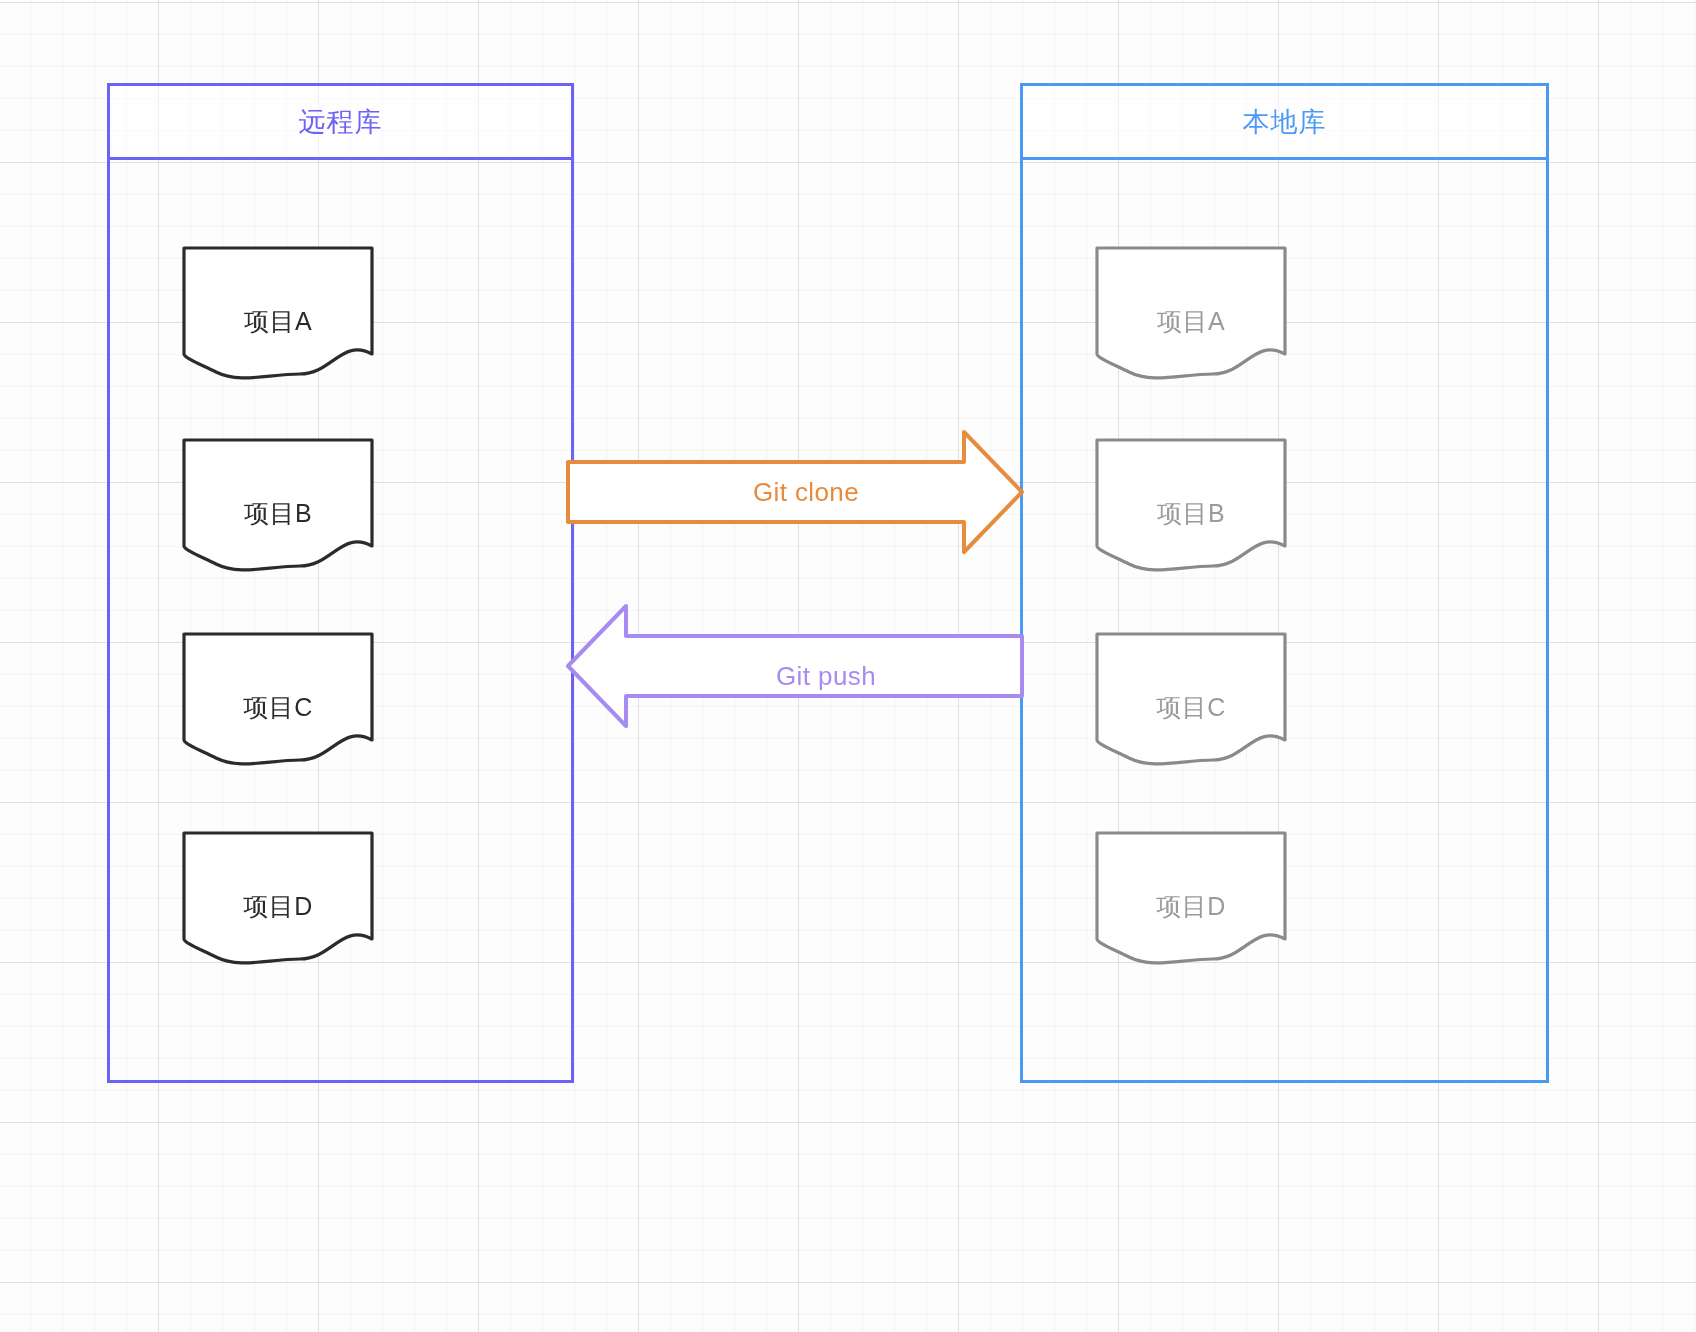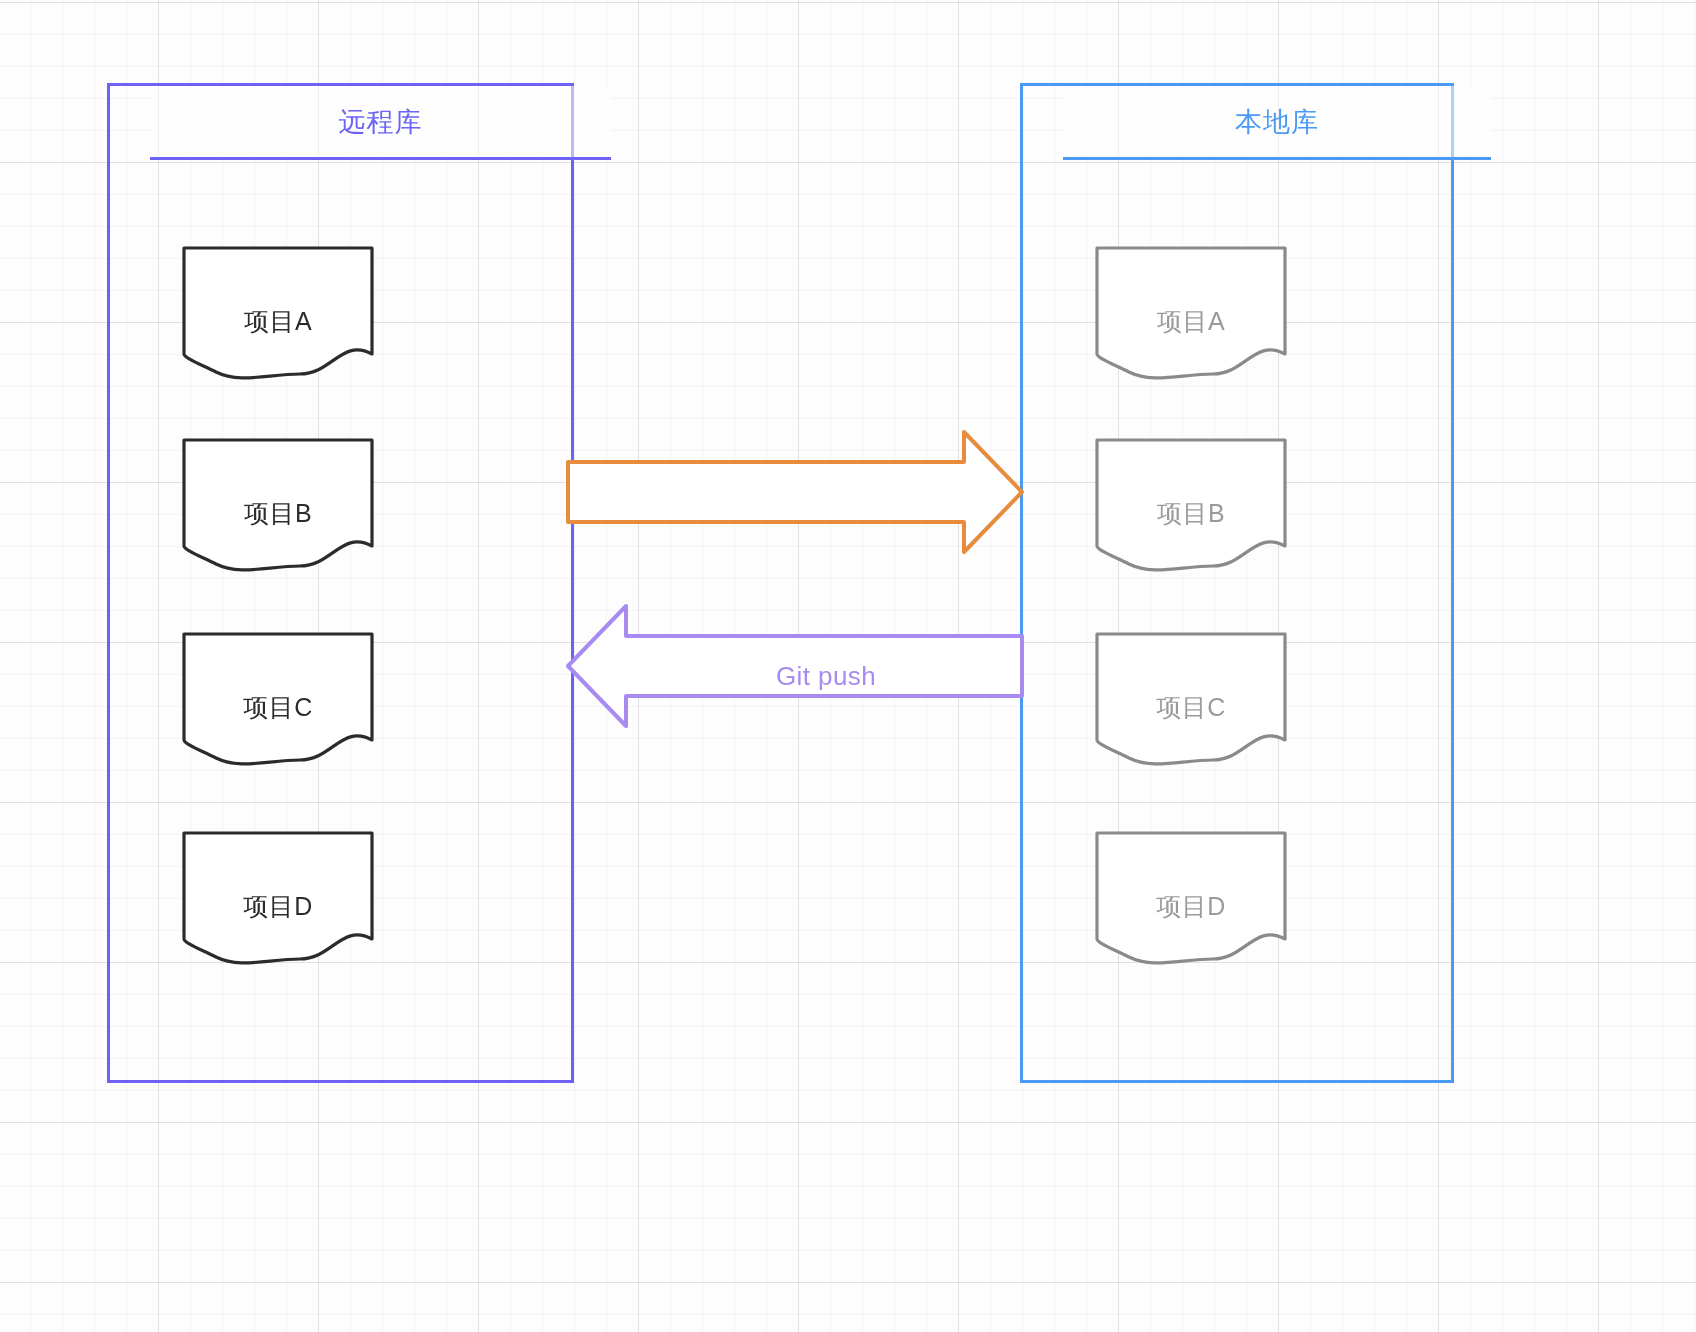--- a/index.html
+++ b/index.html
@@ -40,40 +40,39 @@
     left: 0;
     top: 0;
     width: 100%;
     box-sizing: border-box;
     display: flex;
     align-items: center;
     justify-content: center;
     font-size: 27px;
     letter-spacing: 1px;
     background: rgba(255,255,255,0.55);
-    margin-left: 40px;
   }
 
   #repo-remote {
     left: 107px;
     top: 83px;
     width: 467px;
     height: 1000px;
     border: 3px solid #6c63f6;
   }
   #repo-remote .repo-header {
     height: 74px;
     color: #6c63f6;
     border-bottom: 3px solid #6c63f6;
   }
 
   #repo-local {
     left: 1020px;
     top: 83px;
-    width: 434px;
+    width: 529px;
     height: 1000px;
     border: 3px solid #4a9af5;
   }
   #repo-local .repo-header {
     height: 74px;
     color: #4a9af5;
     border-bottom: 3px solid #4a9af5;
   }
 
   
@@ -204,20 +203,21 @@
         <path d="M2,2 L190,2 L190,108 C160,92 150,128 118,128 C86,128 58,138 34,126 C18,118 2,112 2,108 Z" fill="#ffffff" stroke="#8a8a8a" stroke-width="3.2" stroke-linejoin="round"></path>
       </svg>
       <div class="doc-label">项目D</div>
     </div>
   </div>
 
   <div class="arrow" id="arrow-clone">
     <svg width="458" height="124" viewBox="0 0 458 124">
       <path d="M2,32 L398,32 L398,2 L456,62 L398,122 L398,92 L2,92 Z" fill="#ffffff" stroke="#e78b3c" stroke-width="4" stroke-linejoin="round"></path>
     </svg>
+    <div class="arrow-label">Git clone</div>
   </div>
 
   <div class="arrow" id="arrow-push">
     <svg width="458" height="124" viewBox="0 0 458 124">
       <path d="M456,32 L60,32 L60,2 L2,62 L60,122 L60,92 L456,92 Z" fill="#ffffff" stroke="#a88bf0" stroke-width="4" stroke-linejoin="round"></path>
     </svg>
     <div class="arrow-label">Git push</div>
   </div>
 
 </div>

